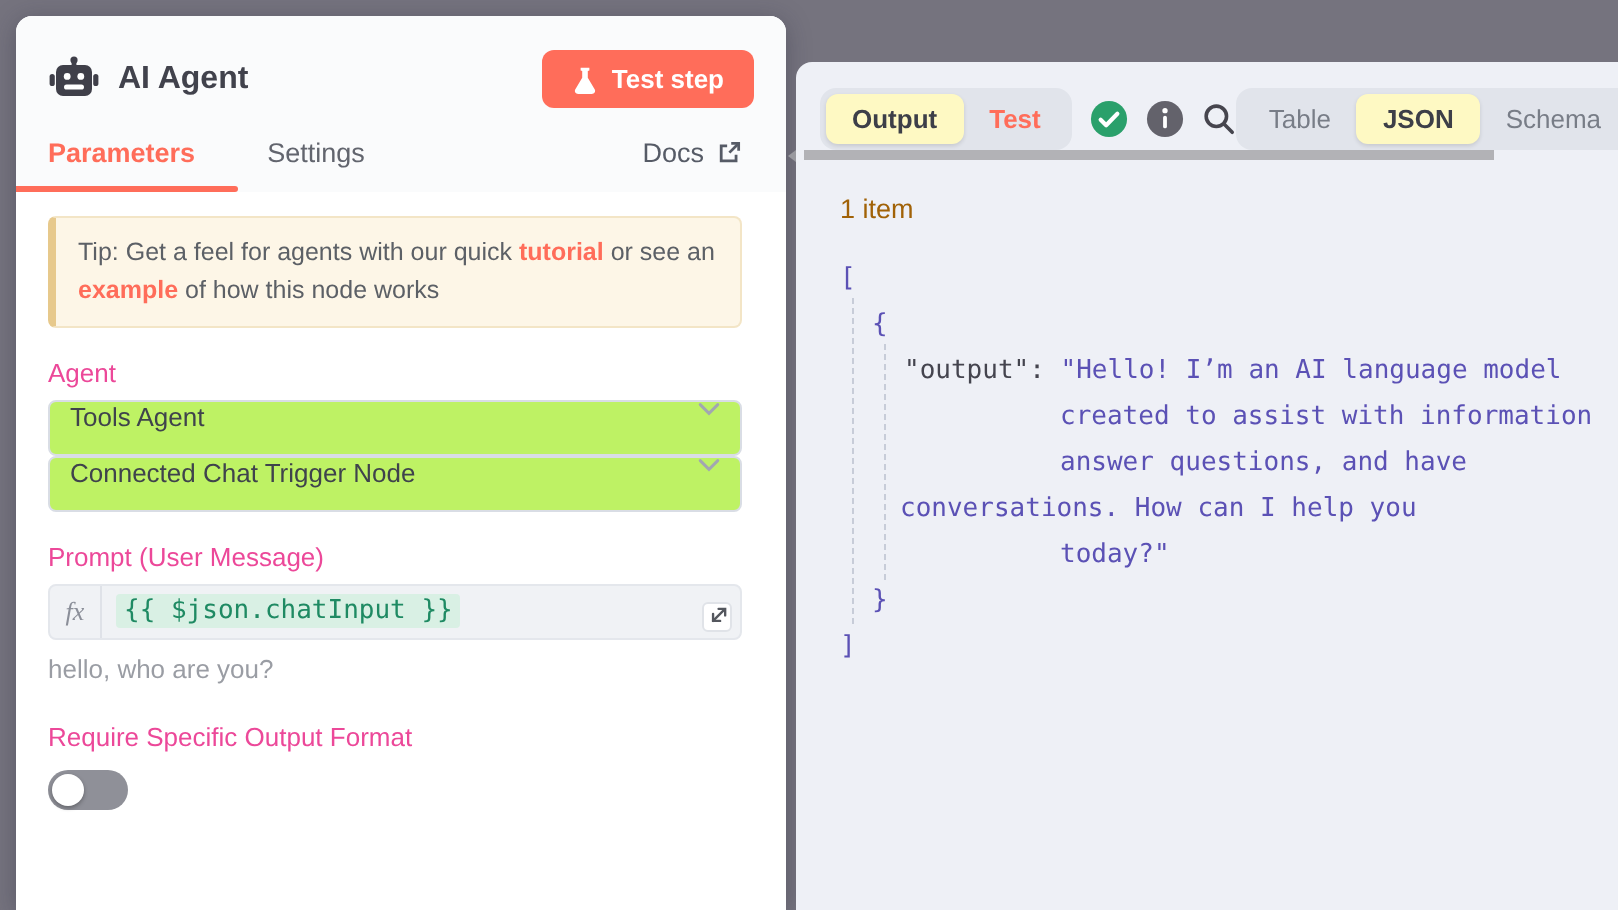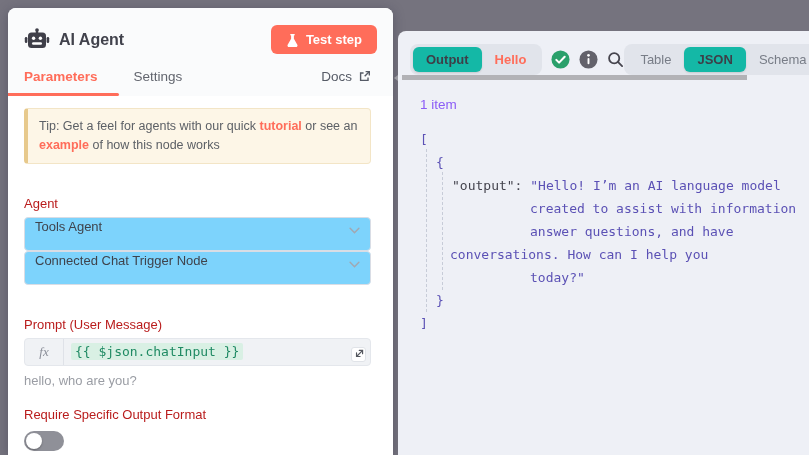--- a/index.html
+++ b/index.html
@@ -59,34 +59,34 @@
     font-size:13.5px;color:#565b66;cursor:pointer;
   }
   .panel-body{padding:12px 22px 0 16px;}
   .tip-box{
     background:var(--tip-bg);
     border:1px solid #f3e5c6;border-left:4px solid var(--tip-border);
     border-radius:4px;padding:8px 11px;
     font-size:12.5px;line-height:1.5;color:#5c6066;
   }
   .tip-link{color:var(--accent);font-weight:700;cursor:pointer;}
-  .field-label{font-size:13px;color:#b91c1c;margin:32px 0 6px;}
+  .field-label{font-size:13px;color:#ec4899;margin:15px 0 6px;}
   .select-box{
-    height:28px;border:1px solid #d9dde5;border-radius:4px;background:#7dd3fc;
-    display:flex;align-items:flex-end;padding:16px 10px;cursor:pointer;
+    height:28px;border:1px solid #d9dde5;border-radius:4px;background:#bef264;
+    display:flex;align-items:flex-start;padding:0 10px;cursor:pointer;
   }
   .select-value{font-size:13px;color:#3f434c;}
   .select-box .chev{margin-left:auto;display:flex;}
   .expr-field{
     position:relative;display:flex;align-items:center;
     background:#f0f2f5;border:1px solid #e4e7ec;border-radius:4px;height:28px;
     cursor:text;
   }
   .fx-chip{
-    width:39px;height:100%;display:flex;align-items:center;justify-content:center;
+    width:26px;height:100%;display:flex;align-items:center;justify-content:center;
     border-right:1px solid #dfe2e8;color:#8b8f99;
     font-family:"Liberation Serif",serif;font-style:italic;font-size:13px;
   }
   .expr-text{
     margin-left:7px;
     font-family:"DejaVu Sans Mono",monospace;font-size:13px;
     color:var(--expression-green);background:var(--expression-bg);
     padding:1px 4px;border-radius:2px;white-space:pre;
   }
   .expand-btn{
@@ -108,35 +108,35 @@
     position:absolute;left:398px;top:31px;width:411px;height:424px;
     background:var(--right-panel-bg);border-top-left-radius:8px;
   }
   .out-header{display:flex;align-items:center;padding:13px 14px 0 12px;}
   .seg-group{display:flex;background:#e1e4eb;border-radius:8px;padding:3px;}
   .seg-tab{
     font-size:13px;color:#787d87;padding:5px 13px;border-radius:6px;cursor:pointer;
     white-space:nowrap;
   }
   .seg-tab.active{
-    background:#14b8a6;color:#3d3f48;font-weight:700;
+    background:#fef9c3;color:#3d3f48;font-weight:700;
     box-shadow:0 1px 2px rgba(0,0,0,.12);
   }
   .seg-tab.logs{color:var(--accent);font-weight:700;}
   .header-icons{display:flex;align-items:center;gap:9px;margin-left:9px;}
   .icon-btn{display:flex;cursor:pointer;}
   .view-group{margin-left:auto;}
   .hscroll-track{position:absolute;left:4px;top:44px;width:345px;height:5px;}
   .hscroll-thumb{width:100%;height:100%;background:#b2b2b6;cursor:pointer;}
   .hscroll-arrow{
     position:absolute;left:-4px;top:44px;width:0;height:0;cursor:pointer;
     border-top:3px solid transparent;border-bottom:3px solid transparent;
     border-right:4px solid #9a9aa0;
   }
-  .items-count{position:absolute;left:22px;top:66px;font-size:13.5px;color:#8b5cf6;}
+  .items-count{position:absolute;left:22px;top:66px;font-size:13.5px;color:#a16207;}
   .json-code{
     position:absolute;left:0;top:97px;right:0;bottom:0;overflow:hidden;
     font-family:"DejaVu Sans Mono",monospace;font-size:13px;line-height:23px;
   }
   .code-line{white-space:pre;}
   .seg-bracket{color:var(--json-purple);}
   .seg-key{color:var(--json-key);}
   .seg-string{color:var(--json-purple);}
   .seg-plain{color:var(--json-key);}
   .indent-guide{position:absolute;border-left:1px dashed #c7ccd8;width:0;}
@@ -233,21 +233,21 @@
     </div>
 
   </div>
 </div>
 
 <div class="right-panel">
 
   <div class="out-header">
     <div class="seg-group">
       <span class="seg-tab active">Output</span>
-      <span class="seg-tab logs">Hello</span>
+      <span class="seg-tab logs">Test</span>
     </div>
     <div class="header-icons">
       <span class="icon-btn">
         <svg width="19" height="19" viewBox="0 0 20 20">
           <circle cx="10" cy="10" r="9.5" fill="#2aa06b"></circle>
           <path d="M5.6 10.4 8.5 13.3 14.4 7.2" stroke="#fff" stroke-width="2.2" fill="none" stroke-linecap="round" stroke-linejoin="round"></path>
         </svg>
       </span>
       <span class="icon-btn">
         <svg width="19" height="19" viewBox="0 0 20 20">

